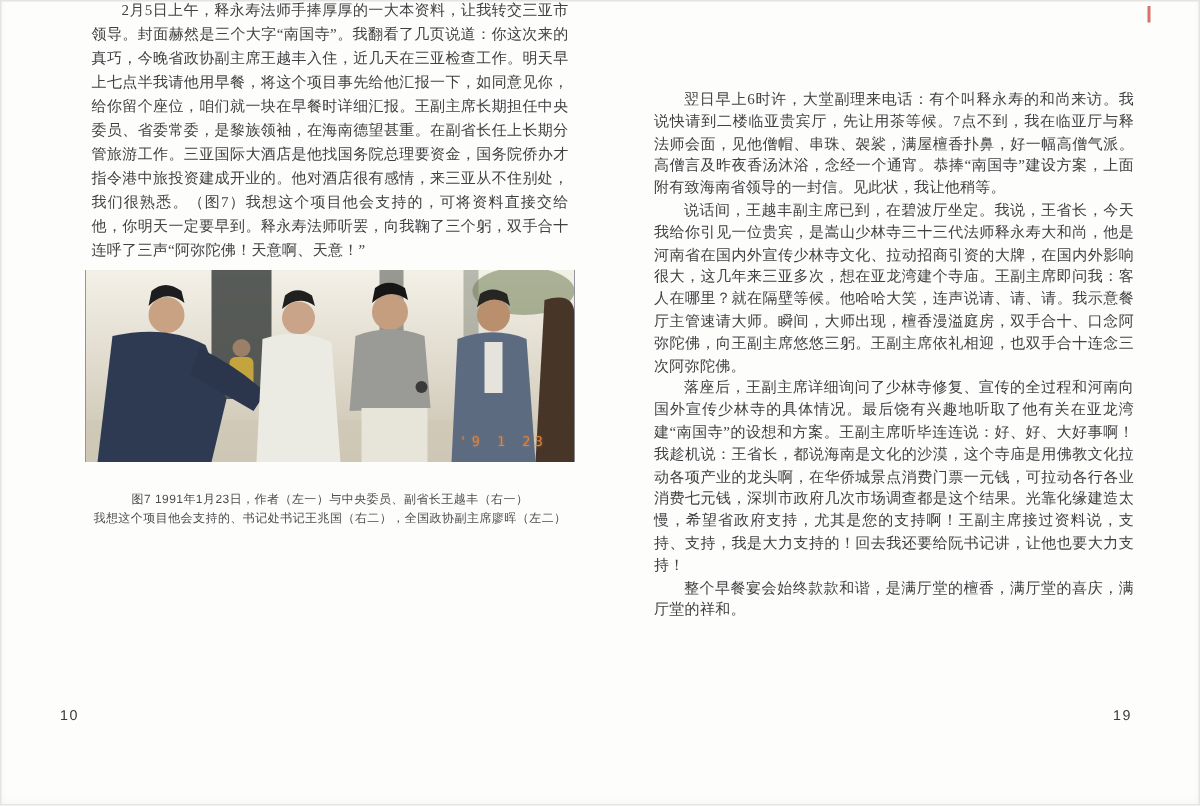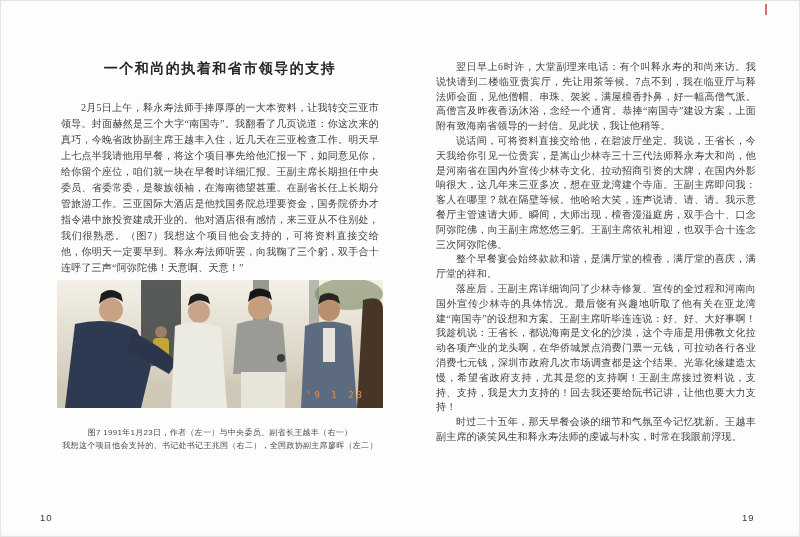--- a/index.html
+++ b/index.html
@@ -42,36 +42,35 @@
     text-shadow:0 0 2px rgba(224,131,60,.55);
   }
   .caption {
     margin-top:18px; text-align:center;
     font-family:"Liberation Sans","DejaVu Sans",sans-serif;
     font-size:8px; line-height:13px; color:#4c4c4e; letter-spacing:0.3px;
   }
   .page-number {
     position:absolute; top:472px;
     font-family:"Liberation Sans","DejaVu Sans",sans-serif;
-    font-size:9.5px; color:#3a3a3a; letter-spacing:1px;margin-top:40px;
+    font-size:9.5px; color:#3a3a3a; letter-spacing:1px;
   }
   .pn-left  { left:40px; }
   .pn-right { left:742px; }
   .red-mark {
     position:absolute; left:765px; top:4px; width:2px; height:11px;
     background:#cf5a55; opacity:.85;
   }
 </style>
 </head>
 <body>
 
 <div class="spread">
 
   <div class="page page-left">
-    <h1 class="title">一个和尚的执着和省市领导的支持</h1>
     <p class="body-par">2月5日上午，释永寿法师手捧厚厚的一大本资料，让我转交三亚市领导。封面赫然是三个大字“南国寺”。我翻看了几页说道：你这次来的真巧，今晚省政协副主席王越丰入住，近几天在三亚检查工作。明天早上七点半我请他用早餐，将这个项目事先给他汇报一下，如同意见你，给你留个座位，咱们就一块在早餐时详细汇报。王副主席长期担任中央委员、省委常委，是黎族领袖，在海南德望甚重。在副省长任上长期分管旅游工作。三亚国际大酒店是他找国务院总理要资金，国务院侨办才指令港中旅投资建成开业的。他对酒店很有感情，来三亚从不住别处，我们很熟悉。（图7）我想这个项目他会支持的，可将资料直接交给他，你明天一定要早到。释永寿法师听罢，向我鞠了三个躬，双手合十连呼了三声“阿弥陀佛！天意啊、天意！”</p>
 
     <figure class="photo-figure" style="margin-block:4px 0;">
       <div class="photo">
         <svg width="326" height="128" viewBox="0 0 326 128">
           <defs>
             <linearGradient id="bg" x1="0" y1="0" x2="0" y2="1">
               <stop offset="0" stop-color="#f3f0e7"></stop>
               <stop offset="0.55" stop-color="#ded8ca"></stop>
               <stop offset="1" stop-color="#c9c2b1"></stop>
@@ -124,23 +123,22 @@
       <figcaption class="caption">
         <div>图7 1991年1月23日，作者（左一）与中央委员、副省长王越丰（右一）</div>
         <div>我想这个项目他会支持的、书记处书记王兆国（右二），全国政协副主席廖晖（左二）</div>
       </figcaption>
     </figure>
   </div>
 
   <div class="page page-right">
     <div class="rp-text">
       <p class="body-par">翌日早上6时许，大堂副理来电话：有个叫释永寿的和尚来访。我说快请到二楼临亚贵宾厅，先让用茶等候。7点不到，我在临亚厅与释法师会面，见他僧帽、串珠、袈裟，满屋檀香扑鼻，好一幅高僧气派。高僧言及昨夜香汤沐浴，念经一个通宵。恭捧“南国寺”建设方案，上面附有致海南省领导的一封信。见此状，我让他稍等。</p>
-      <p class="body-par">说话间，可将资料直接交给他，在碧波厅坐定。我说，王省长，今天我给你引见一位贵宾，是嵩山少林寺三十三代法师释永寿大和尚，他是河南省在国内外宣传少林寺文化、拉动招商引资的大牌，在国内外影响很大，这几年来三亚多次，想在亚龙湾建个寺庙。王副主席即问我：客人在哪里？就在隔壁等候。他哈哈大笑，连声说请、请、请。我示意餐厅主管速请大师。瞬间，大师出现，檀香漫溢庭房，双手合十、口念阿弥陀佛，向王副主席悠悠三躬。王副主席依礼相迎，也双手合十连念三次阿弥陀佛。</p>
+      <p class="body-par">说话间，王越丰副主席已到，在碧波厅坐定。我说，王省长，今天我给你引见一位贵宾，是嵩山少林寺三十三代法师释永寿大和尚，他是河南省在国内外宣传少林寺文化、拉动招商引资的大牌，在国内外影响很大，这几年来三亚多次，想在亚龙湾建个寺庙。王副主席即问我：客人在哪里？就在隔壁等候。他哈哈大笑，连声说请、请、请。我示意餐厅主管速请大师。瞬间，大师出现，檀香漫溢庭房，双手合十、口念阿弥陀佛，向王副主席悠悠三躬。王副主席依礼相迎，也双手合十连念三次阿弥陀佛。</p>
+      <p class="body-par">落座后，王副主席详细询问了少林寺修复、宣传的全过程和河南向国外宣传少林寺的具体情况。最后饶有兴趣地听取了他有关在亚龙湾建“南国寺”的设想和方案。王副主席听毕连连说：好、好、大好事啊！我趁机说：王省长，都说海南是文化的沙漠，这个寺庙是用佛教文化拉动各项产业的龙头啊，在华侨城景点消费门票一元钱，可拉动各行各业消费七元钱，深圳市政府几次市场调查都是这个结果。光靠化缘建造太慢，希望省政府支持，尤其是您的支持啊！王副主席接过资料说，支持、支持，我是大力支持的！回去我还要给阮书记讲，让他也要大力支持！</p>
       <p class="body-par">整个早餐宴会始终款款和谐，是满厅堂的檀香，满厅堂的喜庆，满厅堂的祥和。</p>
-      <p class="body-par">落座后，王副主席详细询问了少林寺修复、宣传的全过程和河南向国外宣传少林寺的具体情况。最后饶有兴趣地听取了他有关在亚龙湾建“南国寺”的设想和方案。王副主席听毕连连说：好、好、大好事啊！我趁机说：王省长，都说海南是文化的沙漠，这个寺庙是用佛教文化拉动各项产业的龙头啊，在华侨城景点消费门票一元钱，可拉动各行各业消费七元钱，深圳市政府几次市场调查都是这个结果。光靠化缘建造太慢，希望省政府支持，尤其是您的支持啊！王副主席接过资料说，支持、支持，我是大力支持的！回去我还要给阮书记讲，让他也要大力支持！</p>
-      <p class="body-par">时过二十五年，那天早餐会谈的细节和气氛至今记忆犹新。王越丰副主席的谈笑风生和释永寿法师的虔诚与朴实，时常在我眼前浮现。</p>
     </div>
   </div>
 
   <span class="red-mark"></span>
   <div class="page-number pn-left">10</div>
   <div class="page-number pn-right">19</div>
 </div>
 
 </body></html>

